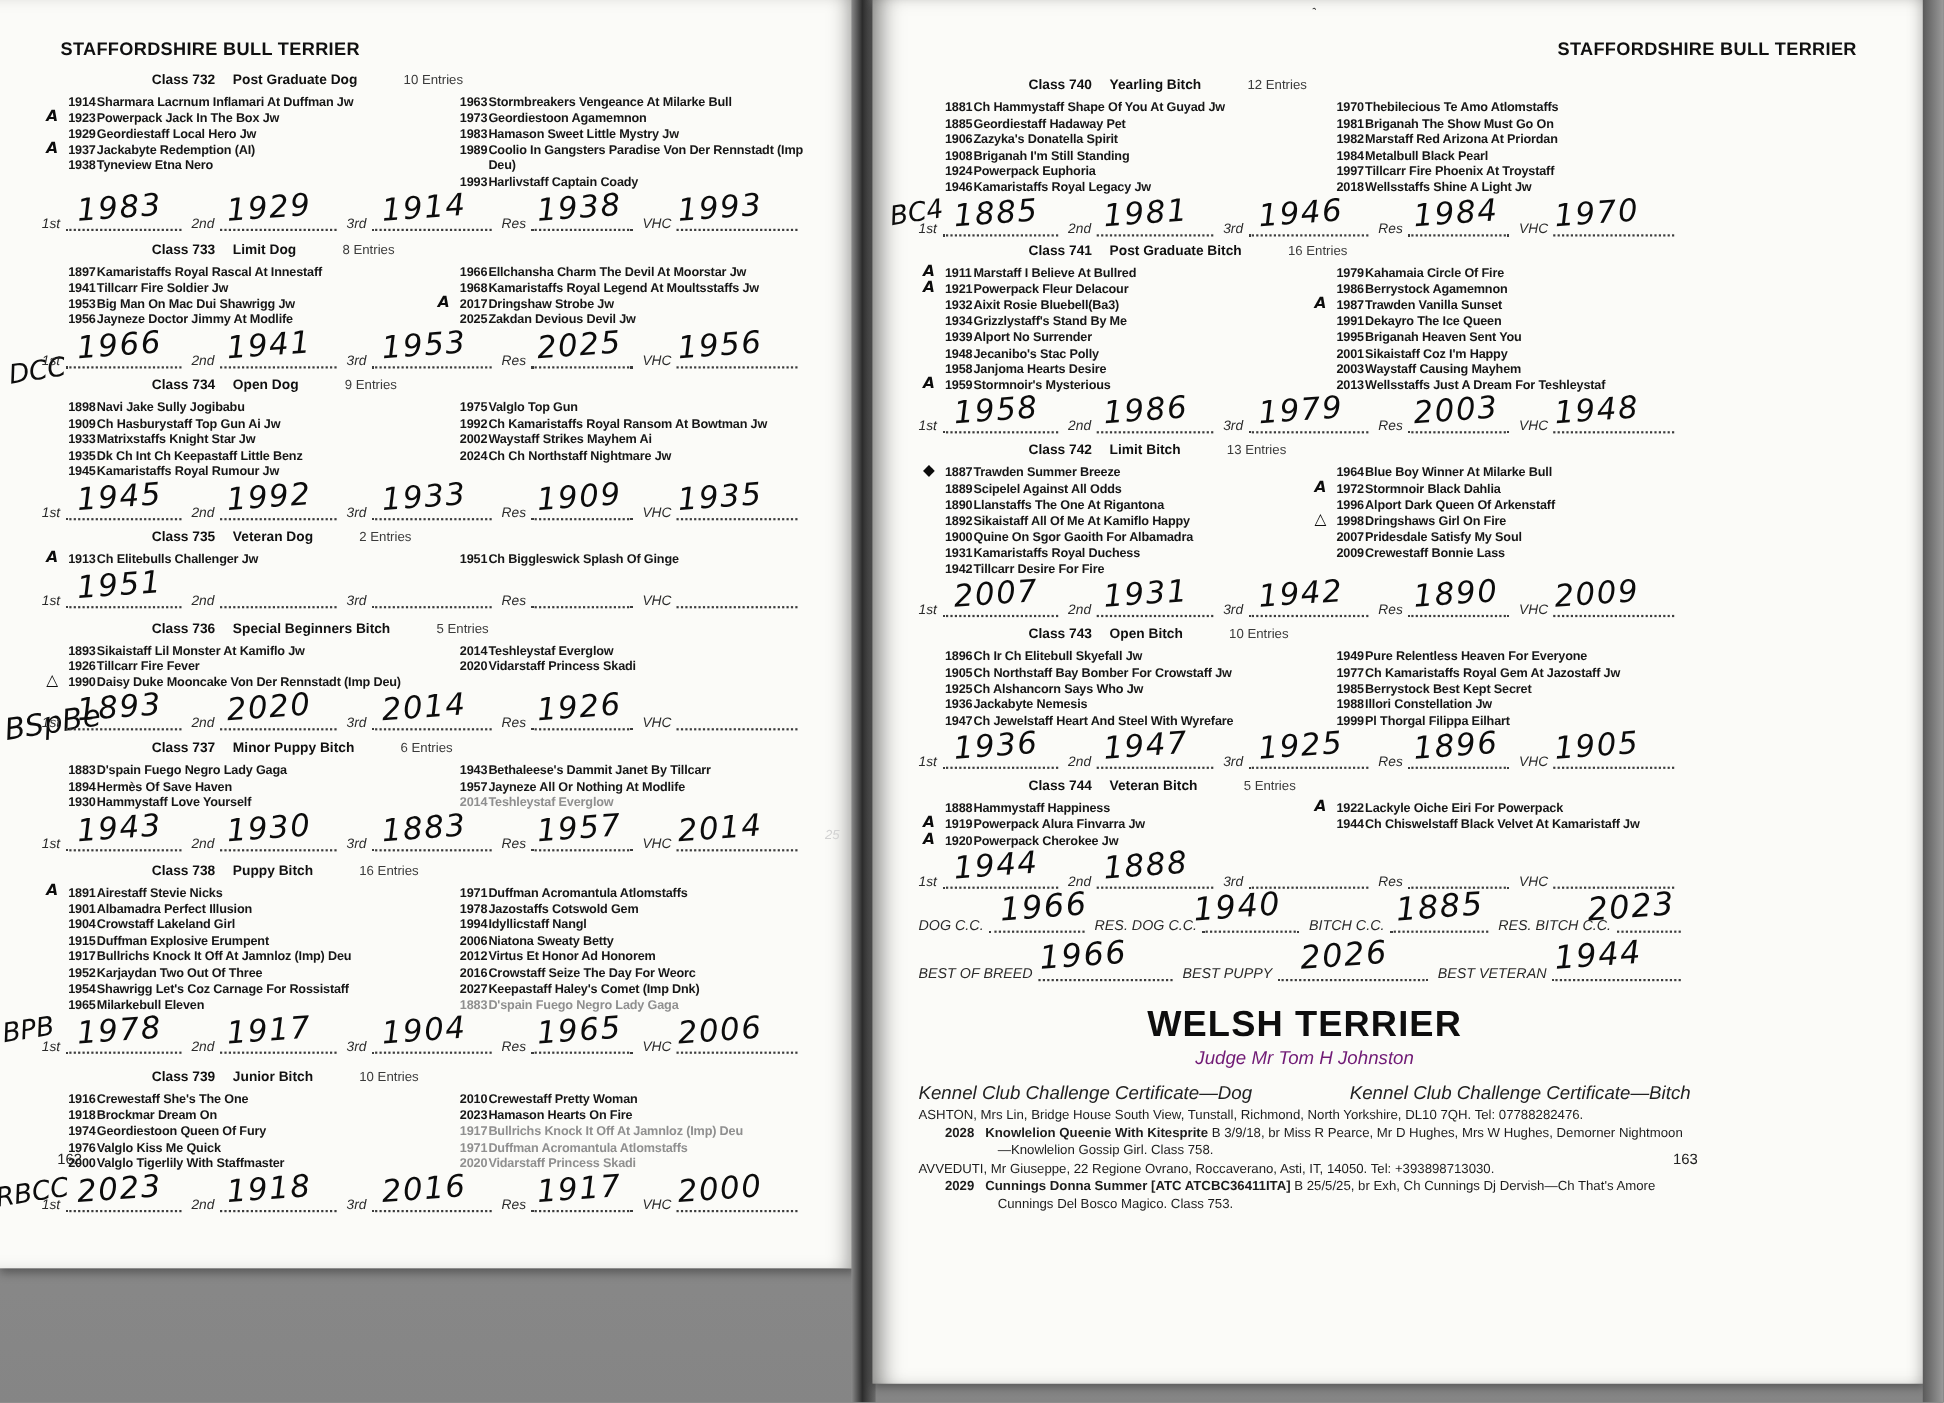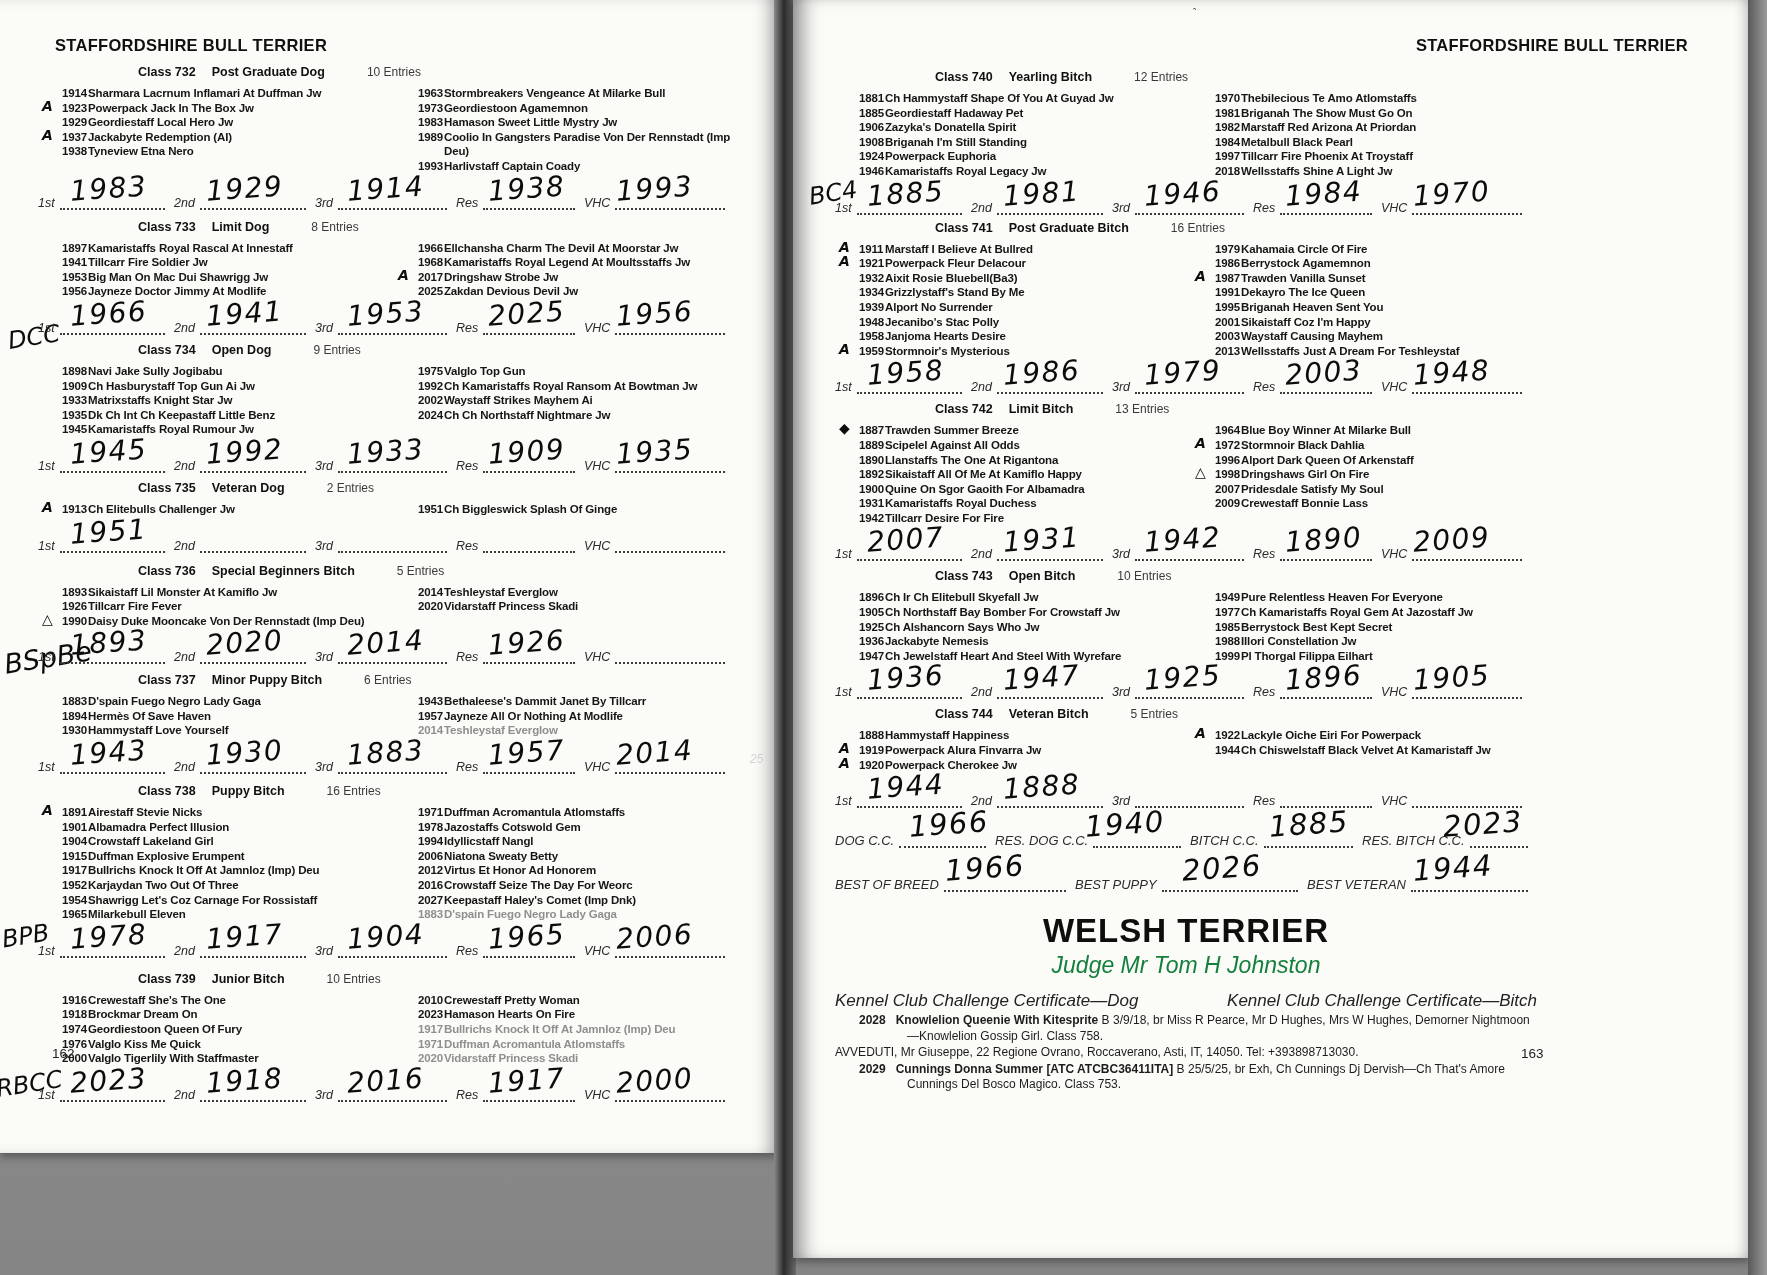--- a/index.html
+++ b/index.html
@@ -41,21 +41,21 @@
   .res-seg{position:relative;display:flex;align-items:flex-end;flex:none;}
   .res-label{font-style:italic;flex:none;padding-right:5px;padding-bottom:0;}
   .dots{flex:1;border-bottom:2.2px dotted #3c3c3c;height:3px;margin-right:9px;}
   .res-val{position:absolute;left:32px;top:-24px;font-size:28px;
            transform:rotate(-4deg);letter-spacing:1.5px;white-space:nowrap;}
   .margin-note{position:absolute;left:-38px;top:-2px;font-size:24px;transform:rotate(-9deg);white-space:nowrap;}
   .award-line{position:relative;display:flex;font-size:13px;color:#2a2a2a;align-items:flex-end;height:30px;}
   .award-line .res-label{font-style:italic;}
   .award-line .res-val{left:46%;top:-26px;font-size:29px;}
   .welsh-title{text-align:center;font-size:33px;font-weight:bold;letter-spacing:1px;color:#0e0e0e;margin-top:20px;}
-  .welsh-judge{text-align:center;font-style:italic;font-size:23px;color:#15803d;margin-top:2px;}
+  .welsh-judge{text-align:center;font-style:italic;font-size:17px;color:#701a75;margin-top:2px;}
   .kcc-row{display:flex;justify-content:space-between;font-style:italic;font-size:17px;color:#222;margin-top:12px;}
   .breed-lines{font-size:12px;line-height:15.5px;color:#1c1c1c;margin-top:2px;}
   .owner-line{margin-top:1px;}
   .entry-line{padding-left:72px;text-indent:-48px;margin-top:1px;}
   .entry-line .w-num{font-weight:bold;margin-right:10px;}
   .entry-line .w-bold{font-weight:bold;}
   .pen-tick{position:absolute;left:1192px;top:6px;font-size:11px;color:#333;transform:rotate(14deg);}
   .bleed-num{position:absolute;left:750px;top:752px;font-size:12px;color:#d2d2d2;font-style:italic;}
 </style>
 </head>
@@ -1087,20 +1087,21 @@
             </span>
           </div>
         </div>
       <div class="welsh-title">WELSH TERRIER</div>
       <div class="welsh-judge">Judge Mr Tom H Johnston</div>
       <div class="kcc-row">
         <span>Kennel Club Challenge Certificate—Dog</span>
         <span>Kennel Club Challenge Certificate—Bitch</span>
       </div>
       <div class="breed-lines" id="welsh-lines">
+          <div class="owner-line">ASHTON, Mrs Lin, Bridge House South View, Tunstall, Richmond, North Yorkshire, DL10 7QH. Tel: 07788282476.</div>
           <div class="entry-line"><span class="w-num">2028</span><span class="w-bold">Knowlelion Queenie With Kitesprite</span><span> B 3/9/18, br Miss R Pearce, Mr D Hughes, Mrs W Hughes, Demorner Nightmoon—Knowlelion Gossip Girl. Class 758.</span></div>
           <div class="owner-line">AVVEDUTI, Mr Giuseppe, 22 Regione Ovrano, Roccaverano, Asti, IT, 14050. Tel: +393898713030.</div>
           <div class="entry-line"><span class="w-num">2029</span><span class="w-bold">Cunnings Donna Summer [ATC ATCBC36411ITA]</span><span> B 25/5/25, br Exh, Ch Cunnings Dj Dervish—Ch That's Amore Cunnings Del Bosco Magico. Class 753.</span></div>
         </div>
     </div>
     <div class="page-number" style="left:728px;">163</div>
   </div>
 
   <span class="pen-tick">ˆ</span>
   <div class="edge-strip"></div>

